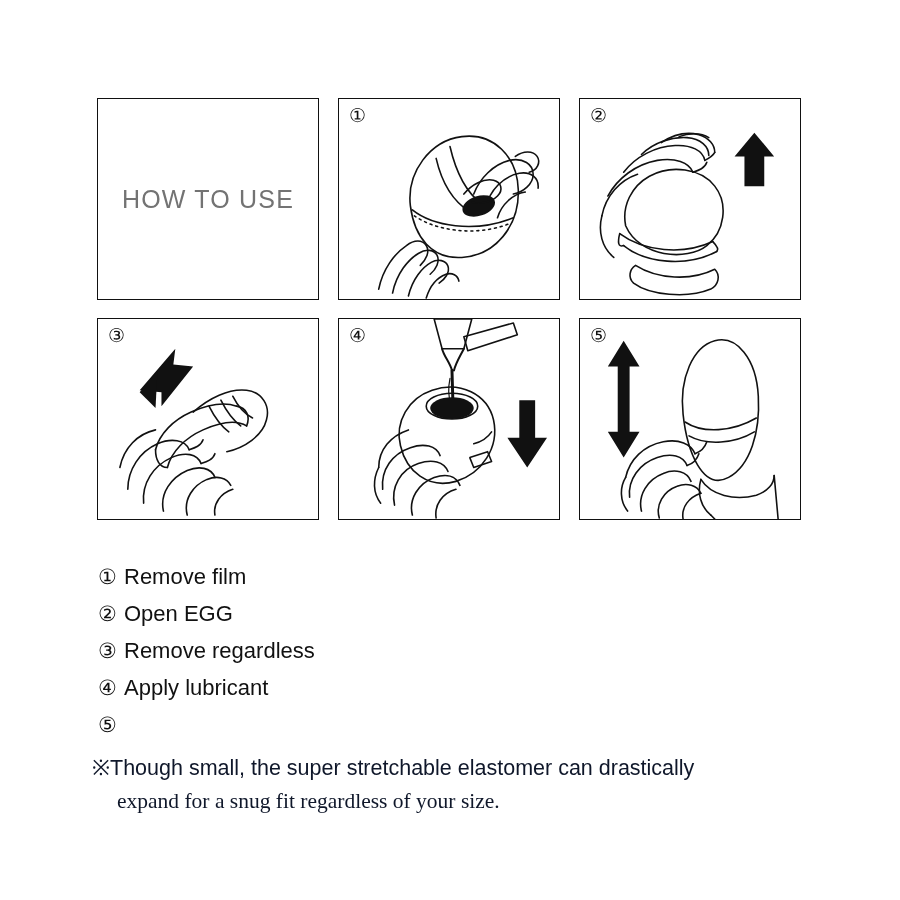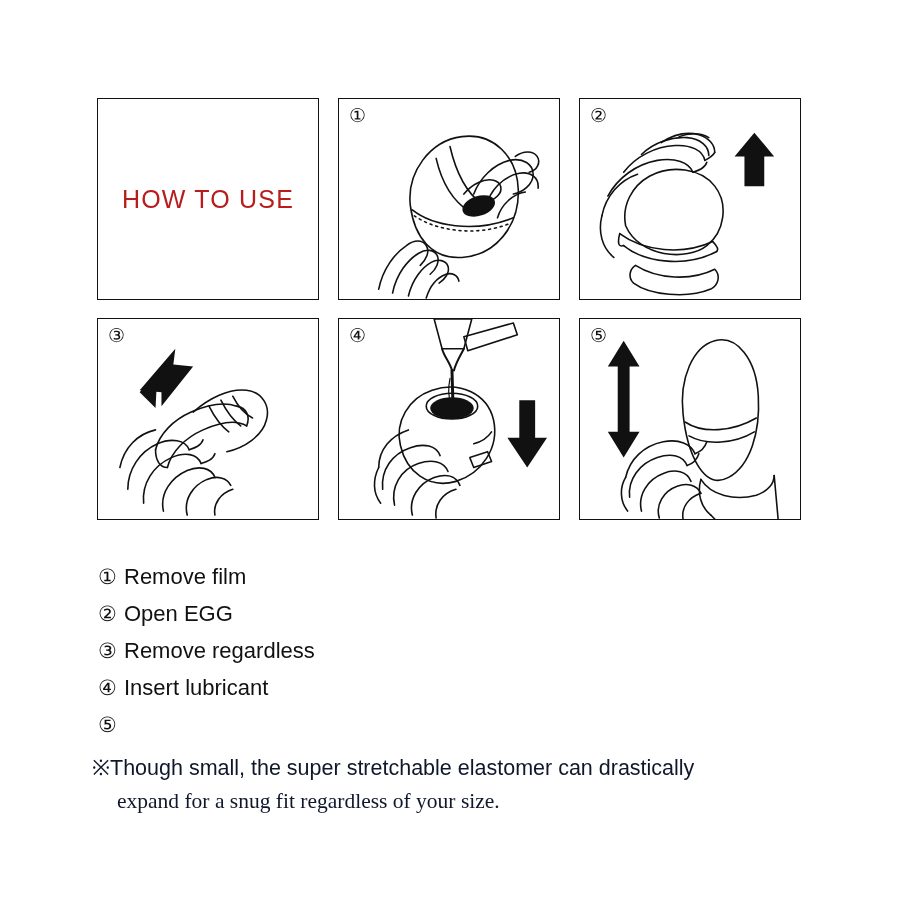--- a/index.html
+++ b/index.html
@@ -41,21 +41,21 @@
     overflow: hidden;
   }
   .panel.title-panel {
     display: flex;
     align-items: center;
     justify-content: center;
   }
   .title-text {
     font-size: 25px;
     letter-spacing: 1.2px;
-    color: #b91c1c;
+    color: #737373;
     white-space: nowrap;
   }
   .step-num {
     position: absolute;
     left: 10px;
     top: 7px;
     font-size: 19px;
     line-height: 1;
     color: #111;
     z-index: 4;
@@ -279,21 +279,21 @@
     <div class="step-line">
       <span class="marker">②</span>
       <span class="label">Open EGG</span>
     </div>
     <div class="step-line">
       <span class="marker">③</span>
       <span class="label">Remove regardless</span>
     </div>
     <div class="step-line">
       <span class="marker">④</span>
-      <span class="label">Insert lubricant</span>
+      <span class="label">Apply lubricant</span>
     </div>
     <div class="step-line">
       <span class="marker">⑤</span>
     </div>
   </div>
 
   <div class="note">
     <span class="note-mark">※</span><span>Though small, the super stretchable elastomer can drastically</span>
     <span class="note-line2">expand for a snug fit regardless of your size.</span>
   </div>

